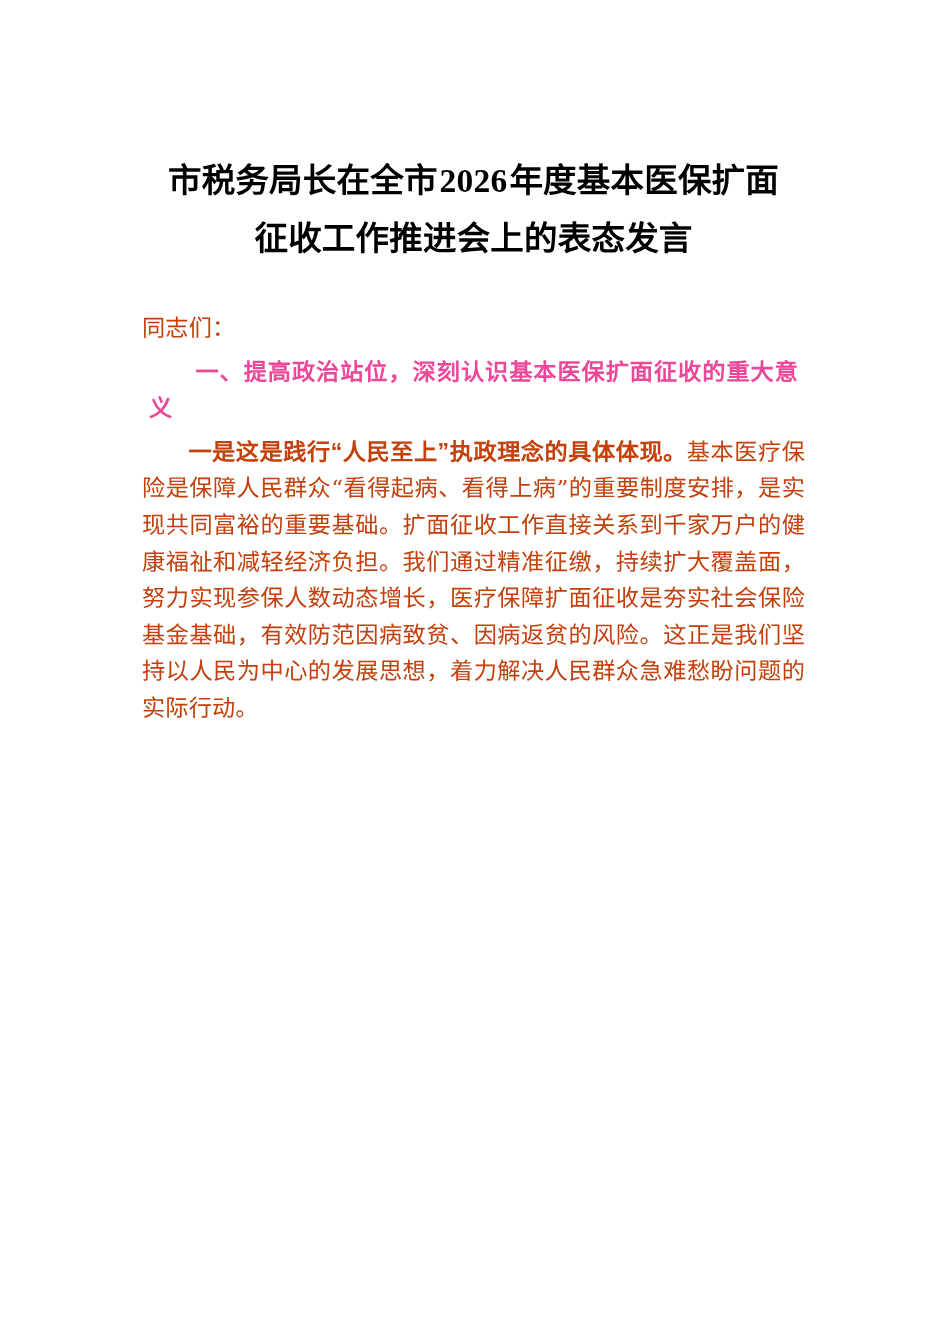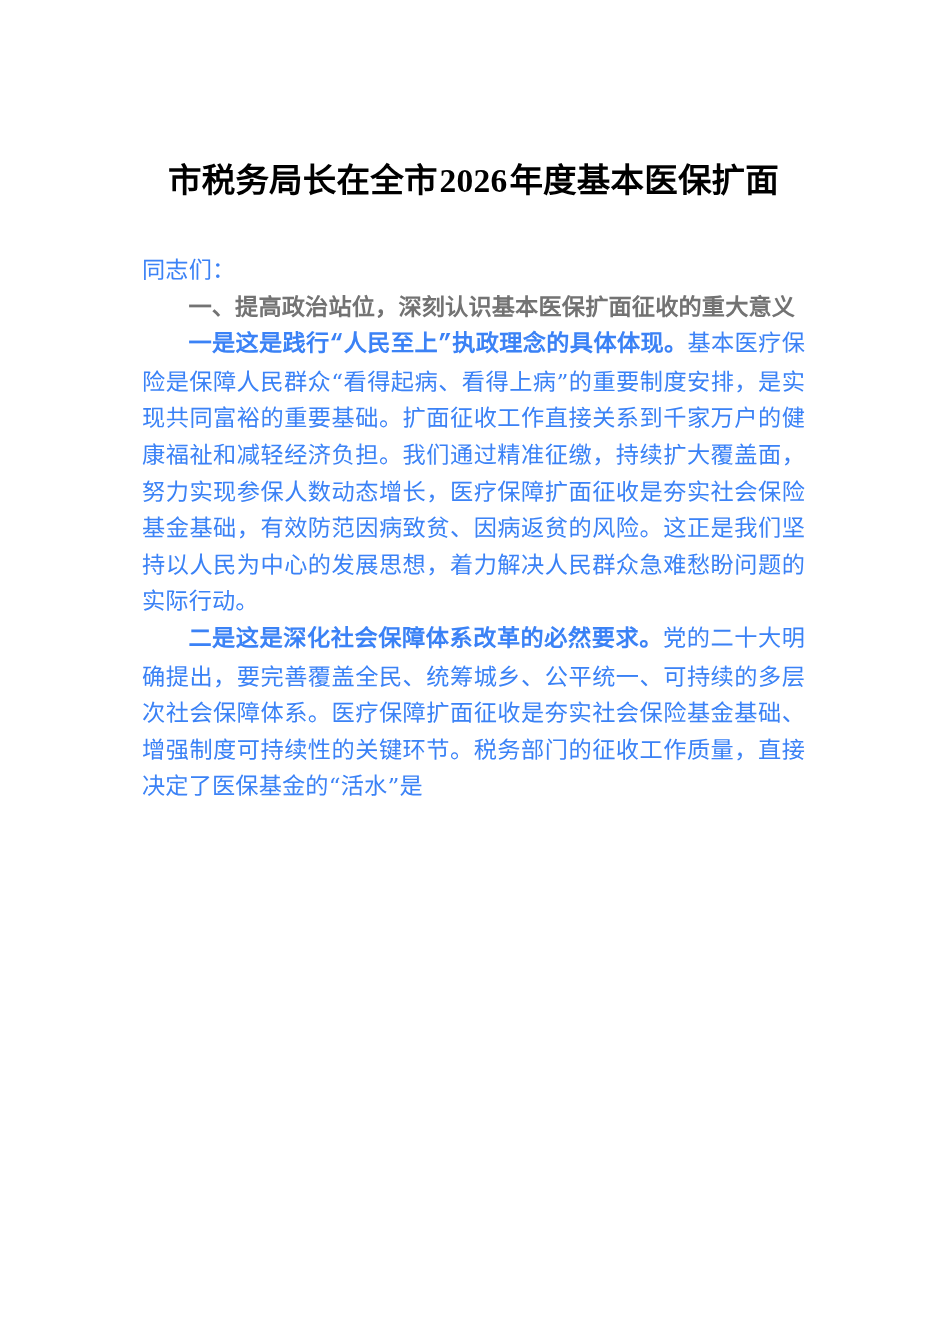--- a/index.html
+++ b/index.html
@@ -49,76 +49,76 @@
   
   .body-block {
     margin-top: 42px;
   }
 
   p.para {
     margin: 0;
     font-family: "DejaVu Serif", "Liberation Serif", serif;
     font-size: 23.2px;
     line-height: 36.6px;
-    color: #3b82f6;
+    color: #c2410c;
     text-align: justify;
     text-justify: inter-character;
     text-align-last: left;
     letter-spacing: 0.15px;
     word-break: break-all;
   }
 
   p.indent {
     text-indent: 2em;
   }
 
   
   .lat {
     font-family: "Liberation Serif", "DejaVu Serif", serif;
     padding: 0 1px;
   }
 
   
   p.section-head {
-    margin: 0;
+    margin: 7px;
     font-family: "DejaVu Sans", "Liberation Sans", sans-serif;
     font-weight: bold;
     font-size: 23.2px;
     line-height: 36.6px;
-    color: #737373;
+    color: #ec4899;
     text-indent: 2em;
     text-align: justify;
     text-justify: inter-character;
     text-align-last: left;
     letter-spacing: 0.15px;
     word-break: break-all;
   }
 
   
   .lead {
     font-weight: bold;
-    font-family: Liberation Mono, monospace;
+    font-family: Liberation Sans, sans-serif;
   }
 </style>
 </head>
 <body>
 
 <div class="page">
   <div class="content">
 
     <h1 class="doc-title">
       <span>市税务局长在全市<span class="num">2026</span>年度基本医保扩面</span><br>
+      <span>征收工作推进会上的表态发言</span>
     </h1>
 
     <div class="body-block">
 
       <p class="para">同志们：</p>
 
 
       <p class="section-head">一、提高政治站位，深刻认识基本医保扩面征收的重大意义</p>
 
       <p class="para indent"><span class="lead">一是这是践行“人民至上”执政理念的具体体现。</span><span>基本医疗保险是保障人民群众“看得起病、看得上病”的重要制度安排，是实现共同富裕的重要基础。扩面征收工作直接关系到千家万户的健康福祉和减轻经济负担。我们通过精准征缴，持续扩大覆盖面，努力实现参保人数动态增长，医疗保障扩面征收是夯实社会保险基金基础，有效防范因病致贫、因病返贫的风险。这正是我们坚持以人民为中心的发展思想，着力解决人民群众急难愁盼问题的实际行动。</span></p>
 
-      <p class="para indent"><span class="lead">二是这是深化社会保障体系改革的必然要求。</span><span>党的二十大明确提出，要完善覆盖全民、统筹城乡、公平统一、可持续的多层次社会保障体系。医疗保障扩面征收是夯实社会保险基金基础、增强制度可持续性的关键环节。税务部门的征收工作质量，直接决定了医保基金的“活水”是</span></p>
 
     </div>
   </div>
 </div>
 
 </body></html>

